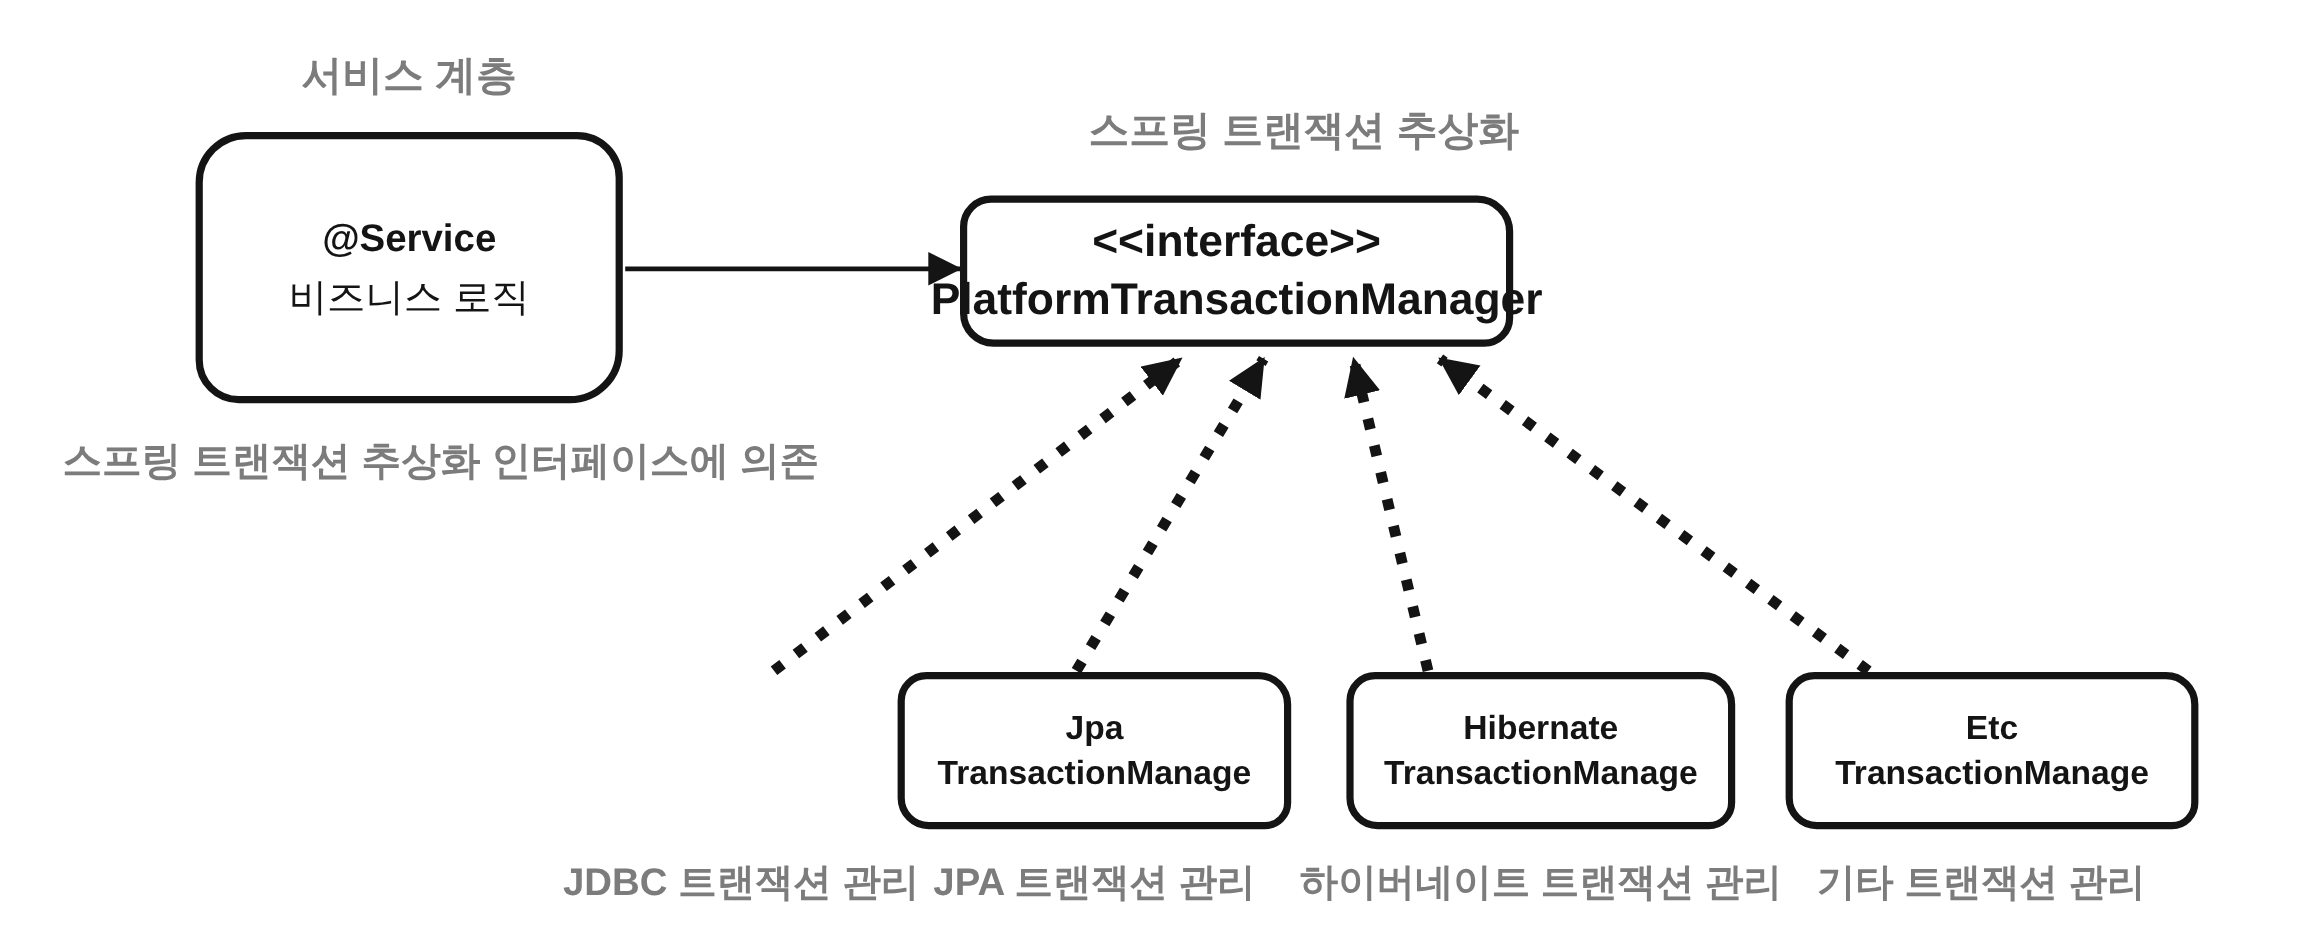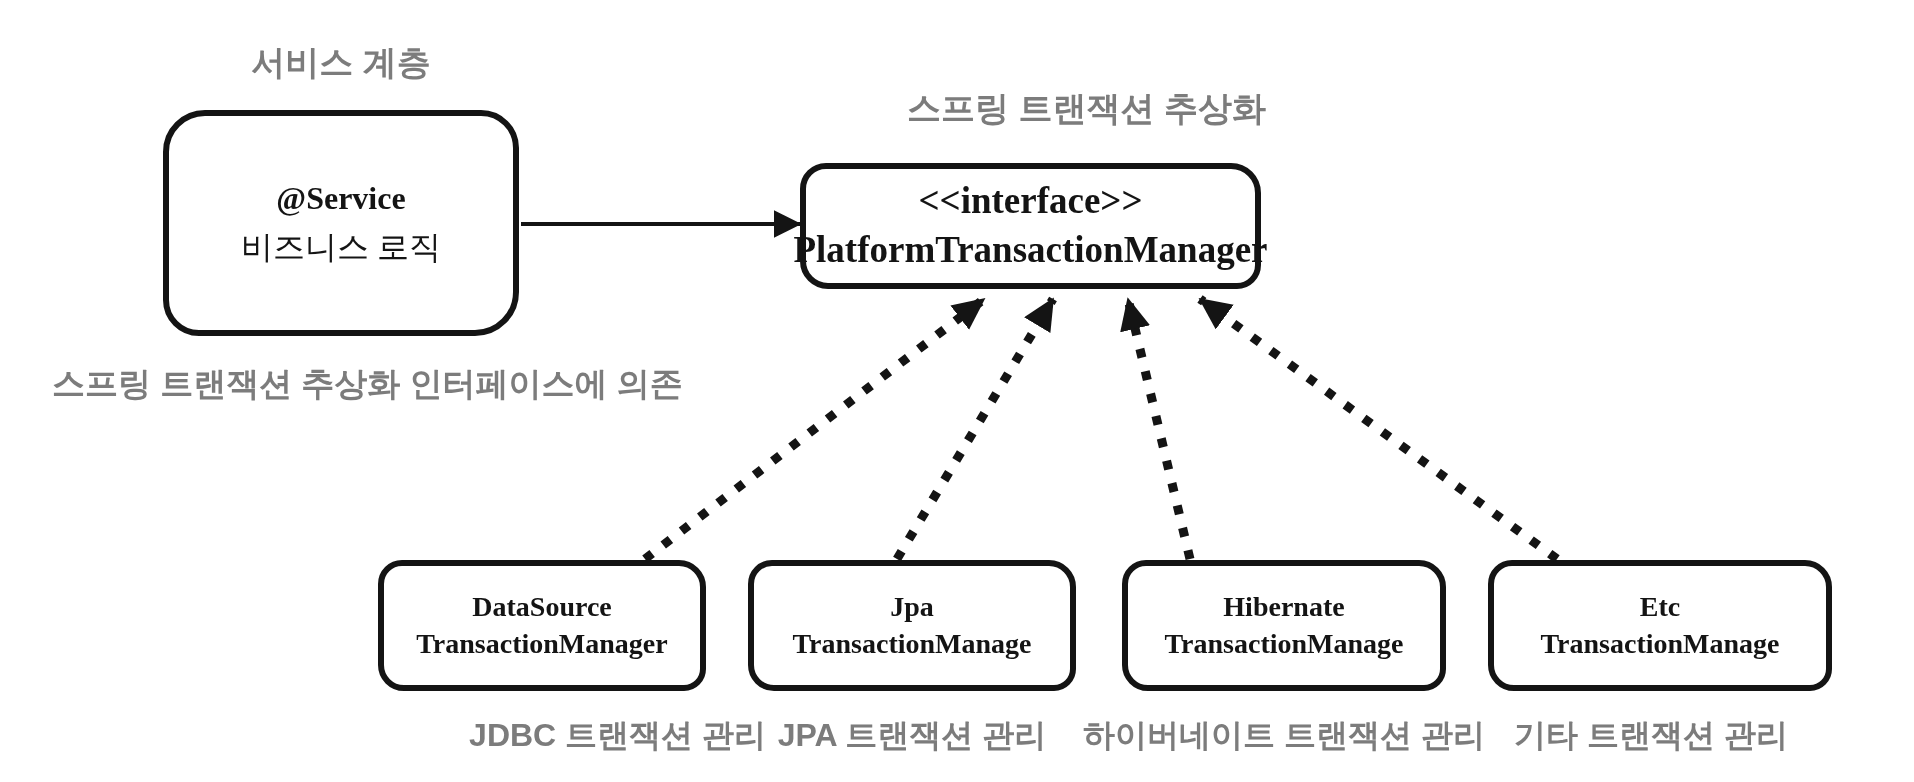--- a/index.html
+++ b/index.html
@@ -5,21 +5,21 @@
   html,body { margin:0; padding:0; background:#ffffff; }
   :root { --ink:#141414; --muted:#7c7c7c; --bg:#ffffff; }
   .stage {
     position:relative; width:1914px; height:782px; background:var(--bg);
     font-family:"Liberation Sans","DejaVu Sans",sans-serif; overflow:hidden;
   }
   .sketch-box {
     position:absolute; box-sizing:border-box; background:#ffffff;
     border:6px solid var(--ink); color:var(--ink);
     display:flex; flex-direction:column; align-items:center; justify-content:center;
-    white-space:nowrap;font-family:Liberation Serif, serif;
+    white-space:nowrap;
   }
   .service-box {
     left:163px; top:110px; width:356px; height:226px;
     border-radius:42px 38px 44px 36px; font-size:32px; line-height:1.52;
   }
   .service-box .l1 { font-weight:bold; }
   .service-box .l2 { font-weight:normal; }
   .iface-box {
     left:800px; top:163px; width:461px; height:126px;
     border-radius:26px 30px 24px 28px; font-weight:bold; font-size:37px; line-height:1.32;
@@ -58,24 +58,20 @@
   <div class="sketch-box service-box">
     <div class="l1">@Service</div>
     <div class="l2">비즈니스 로직</div>
   </div>
 
   <div class="sketch-box iface-box">
     <div>&lt;&lt;interface&gt;&gt;</div>
     <div>PlatformTransactionManager</div>
   </div>
 
-  <div class="sketch-box impl-box impl-1">
-    <div>DataSource</div>
-    <div>TransactionManager</div>
-  </div>
   <div class="sketch-box impl-box impl-2">
     <div>Jpa</div>
     <div>TransactionManage</div>
   </div>
   <div class="sketch-box impl-box impl-3">
     <div>Hibernate</div>
     <div>TransactionManage</div>
   </div>
   <div class="sketch-box impl-box impl-4">
     <div>Etc</div>

